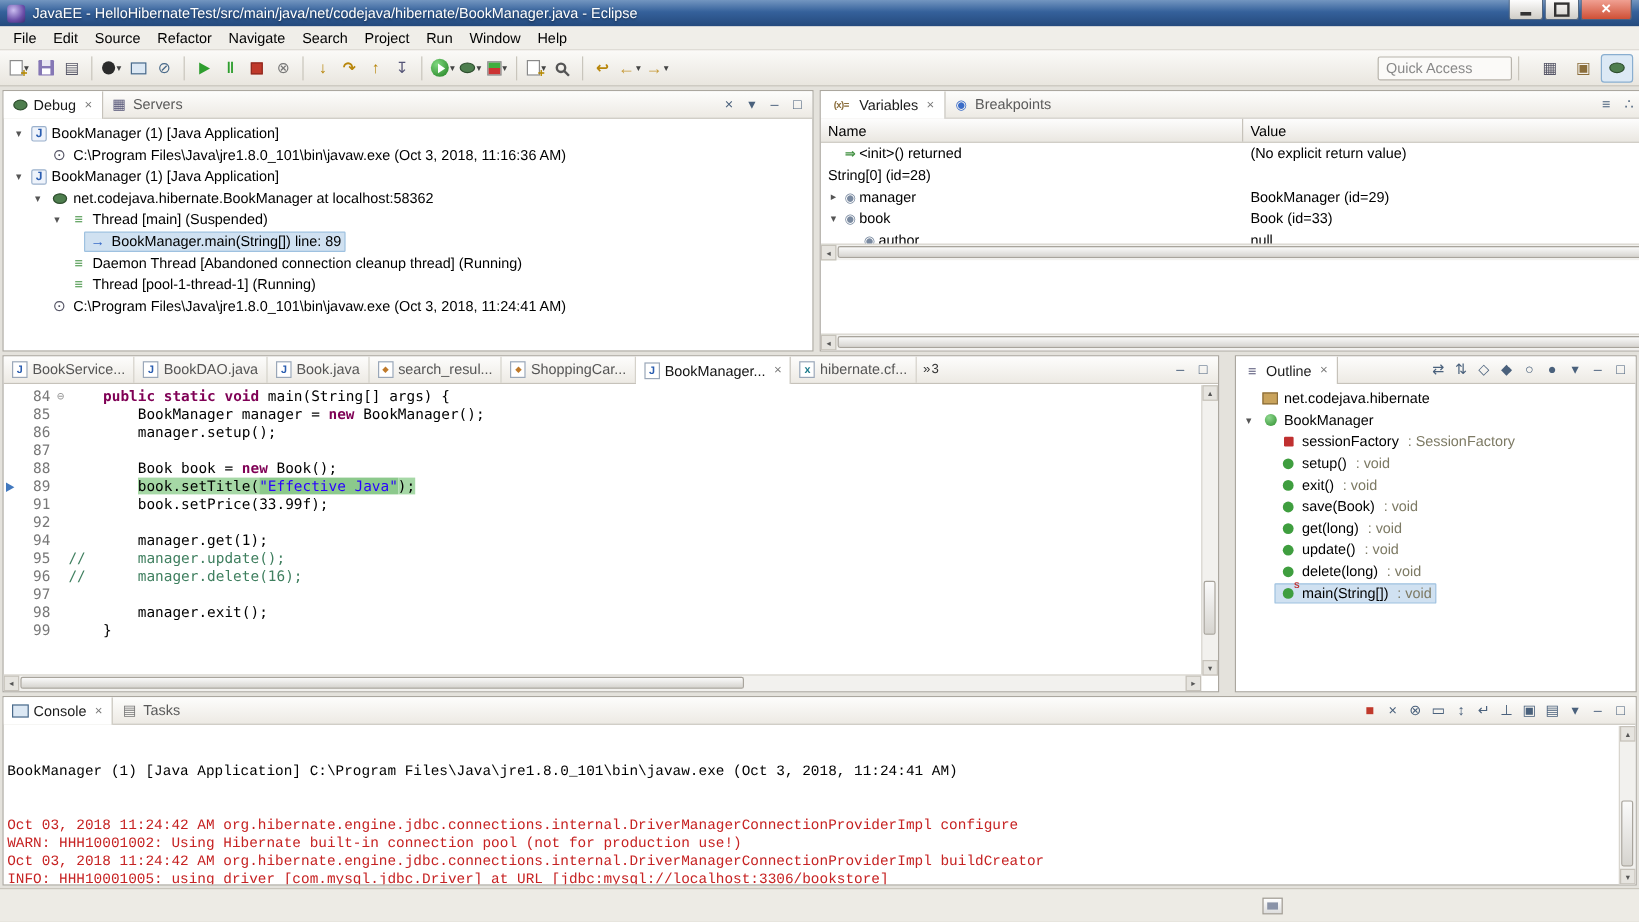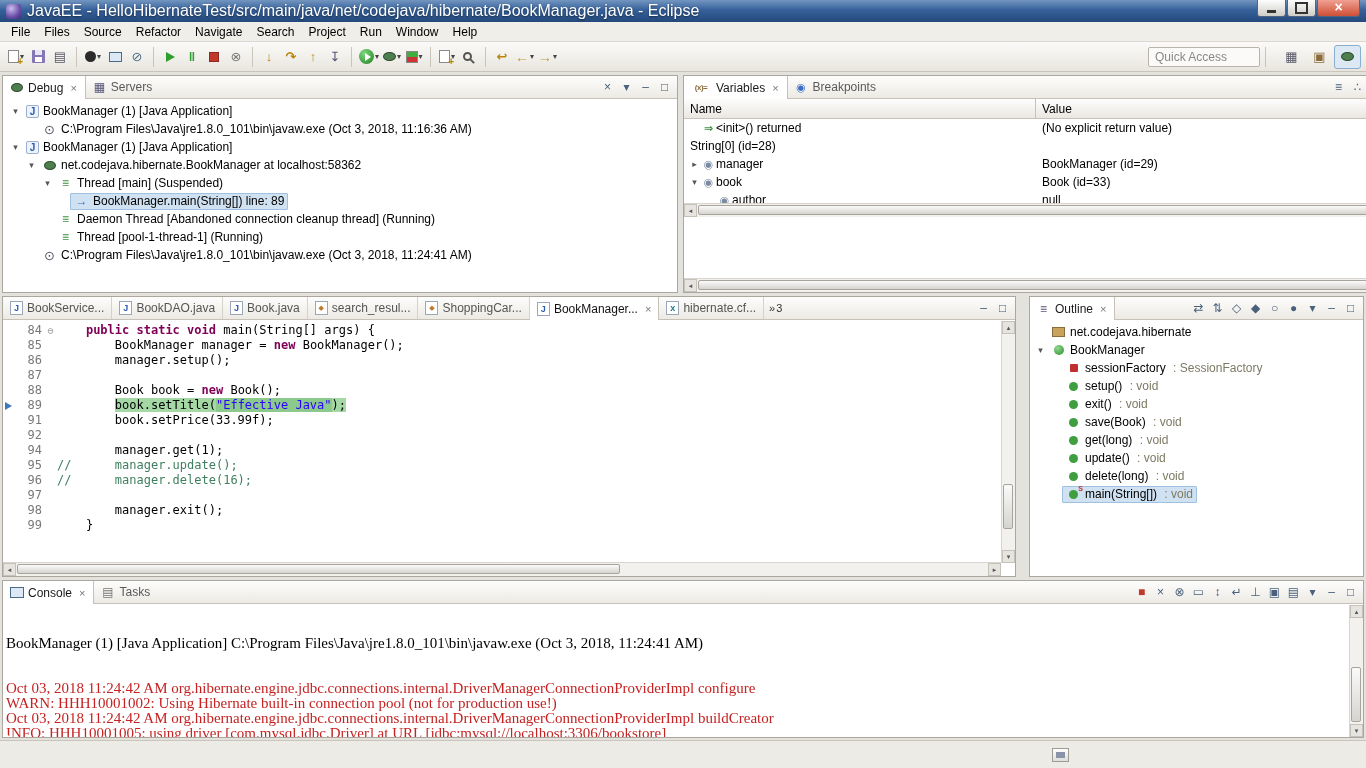--- a/index.html
+++ b/index.html
@@ -5,21 +5,21 @@
   * { margin:0; padding:0; box-sizing:border-box; }
   html,body { width:1366px; height:768px; overflow:hidden; }
   body { position:relative; background:#e4e2dc; font-family:"Liberation Sans","DejaVu Sans",sans-serif; font-size:12px; color:#000; }
 
   
   .titlebar { position:absolute; left:0; top:0; width:1366px; height:22px;
     background:linear-gradient(180deg,#7396c0 0%,#35619b 45%,#24497c 100%);
     display:flex; align-items:center; padding:0 4px; color:#fff; }
   .app-icon { width:15px; height:15px; border-radius:3px; margin:0 6px 0 2px; flex:none;
     background:radial-gradient(circle at 35% 30%,#cabdf0,#6a4ea8 60%,#3d2a6e); }
-  .win-title { font-size:16px; white-space:nowrap; text-shadow:0 1px 2px rgba(0,0,0,.55); }
+  .win-title { font-size:12px; white-space:nowrap; text-shadow:0 1px 2px rgba(0,0,0,.55); }
   .win-btns { position:absolute; right:6px; top:0; display:flex; }
   .wbtn { width:29px; height:17px; margin-left:1px; border:1px solid #51657e; border-top:none;
     border-radius:0 0 3px 3px; background:linear-gradient(#fdfdfd,#cfcdc6);
     display:flex; align-items:center; justify-content:center; }
   .wbtn.min::before { content:""; width:9px; height:3px; background:#333; margin-top:7px; }
   .wbtn.max::before { content:""; width:9px; height:8px; border:2px solid #333; }
   .wbtn.close { width:43px; background:linear-gradient(#f0a092,#cf4f35); }
   .wbtn.close::before { content:"×"; color:#fff; font-size:14px; font-weight:bold; margin-top:-2px; }
 
   
@@ -170,21 +170,21 @@
   .cl-text { flex:1; }
   .tok-k { color:var(--keyword,#7f0055); font-weight:bold; }
   .tok-s { color:var(--string,#2a00ff); }
   .tok-c { color:var(--comment,#3f7f5f); }
   .tok-p { color:#000; }
   .hl { background:var(--debug-line-bg,#a6d8a6); }
   .sel { background:var(--selection-bg,#8cc98c); }
 
   
   .console-body { height:calc(100% - 23px); overflow:hidden; padding:2px 0 0 3px; white-space:pre;
-    font-family:Liberation Serif, serif; font-size:15px; line-height:15px;border-radius:11px; }
+    font-family:Liberation Mono, monospace; font-size:12px; line-height:15px;border-radius:11px; }
   .con-header { color:#000; }
   .con-line.err { color:var(--console-err,#c62222); }
 
   
   .statusbar { position:absolute; left:0; top:740px; width:1366px; height:28px;
     background:#edebe5; border-top:1px solid #c9c5bc; }
   .status-icon { position:absolute; left:1052px; top:7px; width:17px; height:14px;
     border:1px solid #a09c94; background:linear-gradient(#fff,#ddd); }
   .status-icon::after { content:""; position:absolute; left:3px; top:3px; width:9px; height:6px; background:#8a93a8; }
 </style>
@@ -196,21 +196,21 @@
   <span class="win-title">JavaEE - HelloHibernateTest/src/main/java/net/codejava/hibernate/BookManager.java - Eclipse</span>
   <div class="win-btns">
     <span class="wbtn min"></span>
     <span class="wbtn max"></span>
     <span class="wbtn close"></span>
   </div>
 </div>
 
 <div class="menubar" id="menubar">
     <span class="menu-item">File</span>
-    <span class="menu-item">Files</span>
+    <span class="menu-item">Edit</span>
     <span class="menu-item">Source</span>
     <span class="menu-item">Refactor</span>
     <span class="menu-item">Navigate</span>
     <span class="menu-item">Search</span>
     <span class="menu-item">Project</span>
     <span class="menu-item">Run</span>
     <span class="menu-item">Window</span>
     <span class="menu-item">Help</span>
   </div>
 

